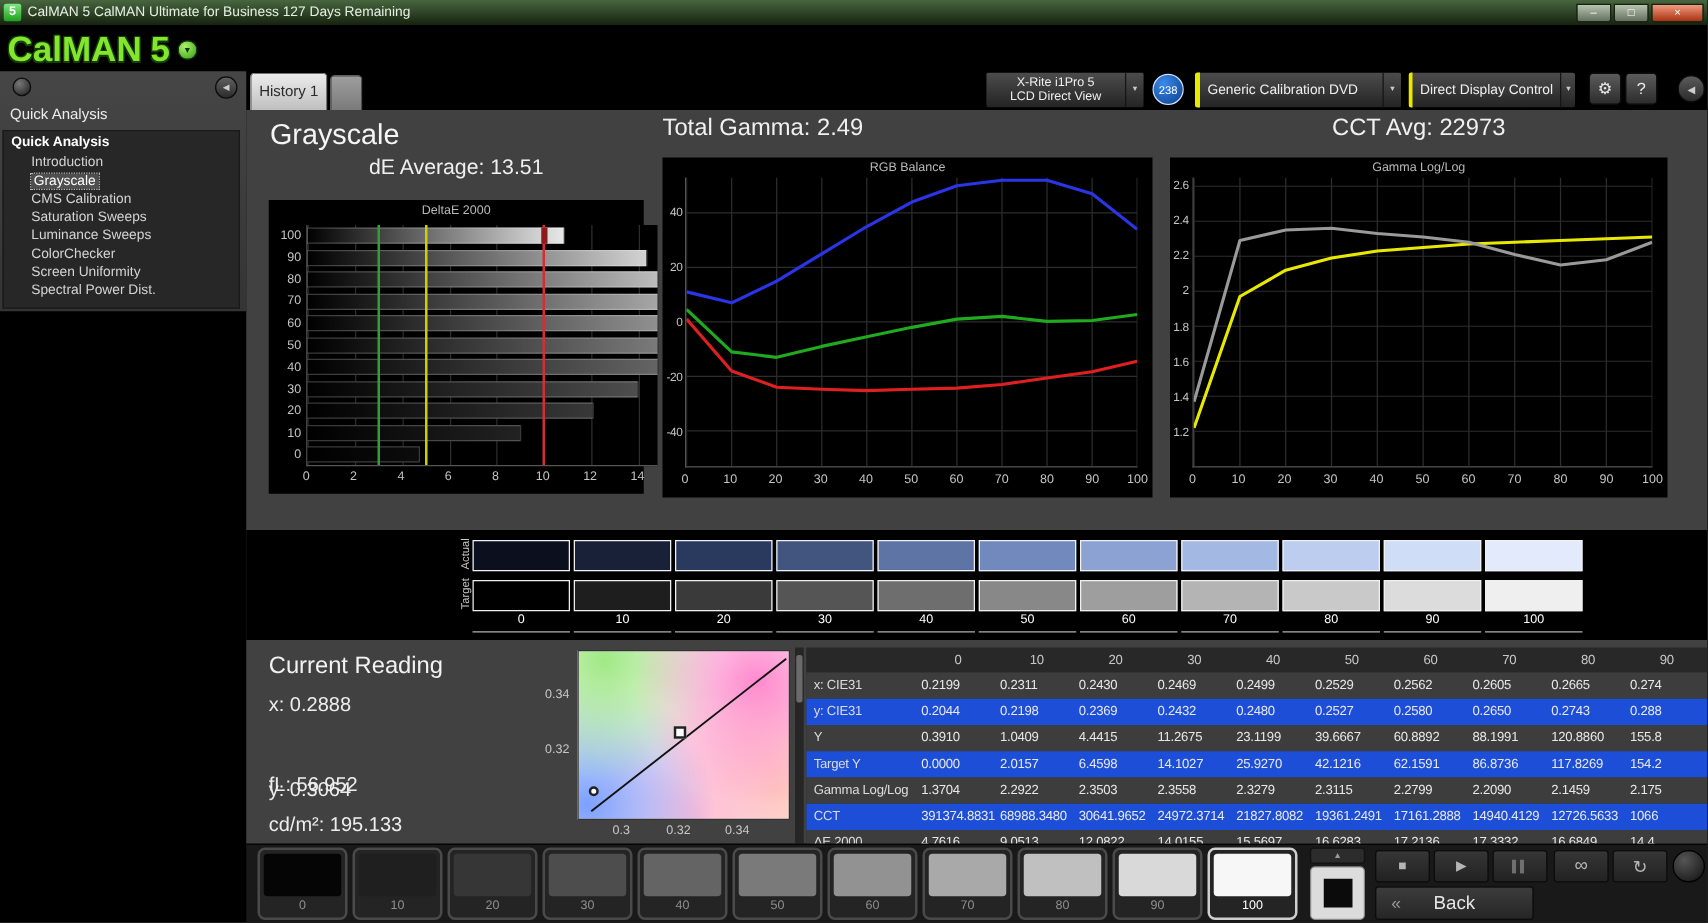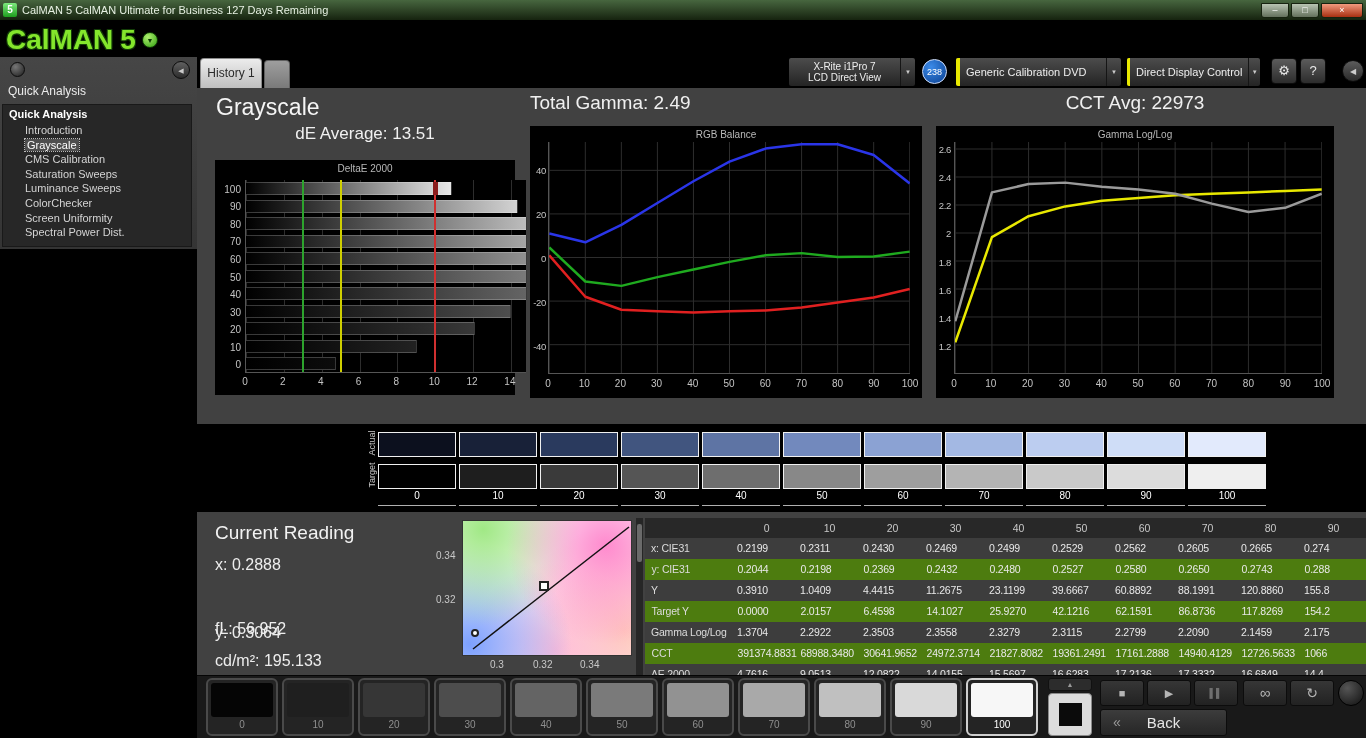--- a/index.html
+++ b/index.html
@@ -113,21 +113,21 @@
 #cie-x2{left:533px;top:659px;}
 #cie-x3{left:580px;top:659px;}
 #tbl-scroll{position:absolute;left:636px;top:518px;width:7px;height:157px;background:#262626;}
 #tbl-thumb{position:absolute;left:1px;top:6px;width:5px;height:38px;background:#6a6a6a;border-radius:2px;}
 
 
 #data-table{position:absolute;left:645px;top:518px;width:721px;height:157px;background:#333;overflow:hidden;}
 .tbl-row{display:flex;height:21px;}
 .tbl-row.header{height:20px;background:#282828;}
 .tbl-row.even{background:#3d3d3d;}
-.tbl-row.odd{background:#4d7c0f;justify-content:center;}
+.tbl-row.odd{background:#1d4ed8;}
 .tbl-cell{flex:0 0 63px;font-size:10.5px;letter-spacing:-0.2px;color:#e8e8e8;line-height:21px;padding-left:2px;white-space:nowrap;}
 .tbl-label{flex:0 0 90px;padding-left:6px;color:#dcdcdc;}
 .hcell{color:#c8c8c8;text-align:center;padding-left:0;line-height:20px;}
 
 
 #bottom-strip{position:absolute;left:197px;top:675px;width:1169px;height:63px;background:#191919;border-top:1px solid #050505;}
 .patch-btn{position:absolute;top:2px;width:72px;height:58px;border:2px solid #4a4a4a;border-radius:6px;background:#242424;}
 .patch-chip{position:absolute;left:3px;top:3px;width:62px;height:34px;border-radius:3px;}
 .patch-label{position:absolute;left:0;width:68px;bottom:4px;text-align:center;font-size:10px;color:#8f8f8f;}
 .patch-btn.selected{border-color:#cfcfcf;}
@@ -169,21 +169,21 @@
     <span id="logo-text">CalMAN</span>
     <span id="logo-num">5</span>
     <span id="logo-chip"><i>▼</i></span>
   </div>
 
   <div id="history-tab">History 1</div>
   <div id="tab-stub"></div>
 
   <div class="dd" id="dd-meter">
     <span class="dd2">
-      <span>X-Rite i1Pro 7</span>
+      <span>X-Rite i1Pro 5</span>
       <span>LCD Direct View</span>
     </span>
     <span class="dd-arrow">
         <i>▼</i>
       </span>
   </div>
   <div id="badge">238</div>
   <div class="dd" id="dd-source">
     <span class="stripe"></span>
     <span class="dd-label">Generic Calibration DVD</span>

